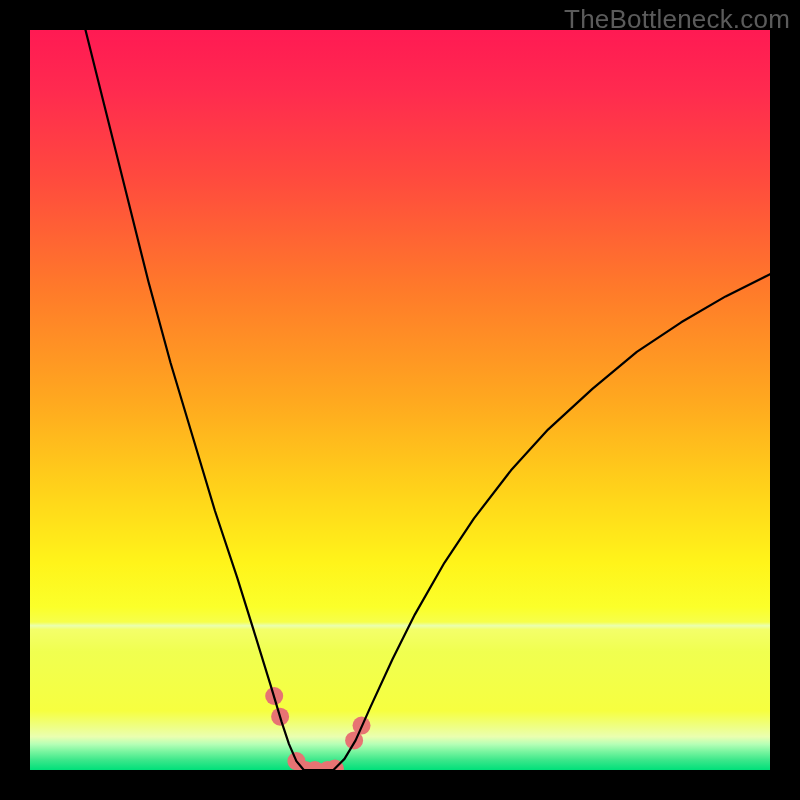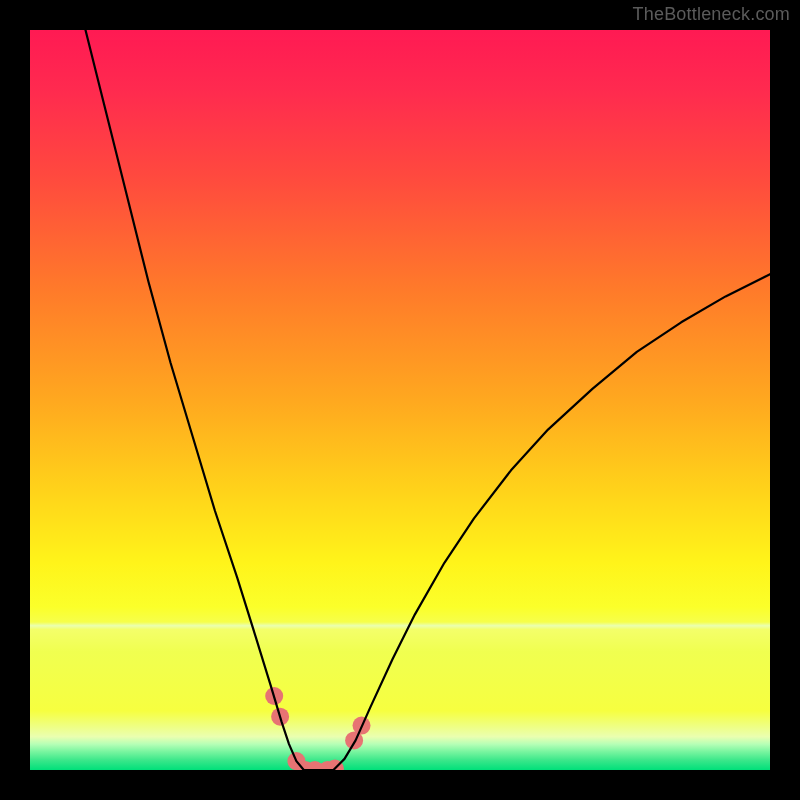--- a/index.html
+++ b/index.html
@@ -14,21 +14,21 @@
     position: relative;
     width: 800px;
     height: 800px;
     background: #000;
   }
   .watermark {
     position: absolute;
     top: 4px;
     right: 10px;
     font-family: Arial, Helvetica, sans-serif;
-    font-size: 18px;
+    font-size: 26px;
     font-weight: 500;
     color: #5b5b5b;
     letter-spacing: 0.2px;
     z-index: 10;
   }
   svg {
     display: block;
   }
 </style>
 </head>

